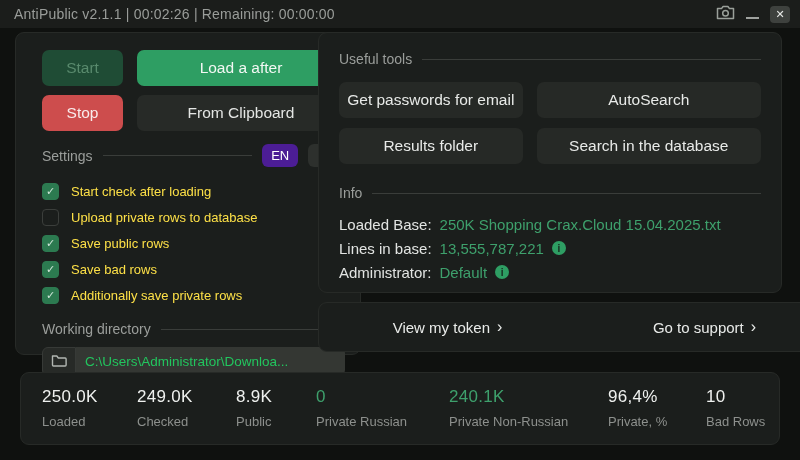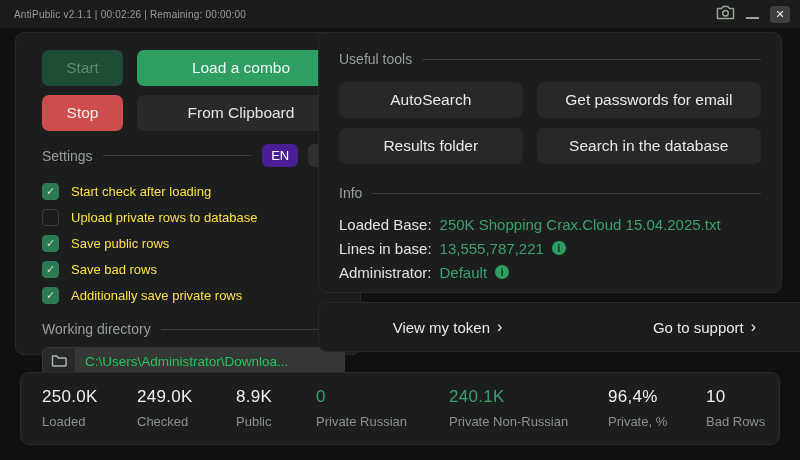--- a/index.html
+++ b/index.html
@@ -9,21 +9,21 @@
     background:#0f110f;
     font-family:"Liberation Sans", sans-serif;
     -webkit-font-smoothing:antialiased;
   }
   
   .titlebar {
     position:absolute; left:0; top:0; width:800px; height:28px;
     background:#1b1d1b; display:flex; align-items:center;
     padding:0 10px 0 14px;
   }
-  .title { color:#9a9d9a; font-size:10px; letter-spacing:.2px; }
+  .title { color:#9a9d9a; font-size:14px; letter-spacing:.2px; }
   .win-controls { margin-left:auto; display:flex; align-items:center; gap:11px; }
   .cam-btn { display:flex; align-items:center; cursor:pointer; }
   .min-btn { width:13px; height:16px; position:relative; cursor:pointer; }
   .min-btn i { position:absolute; left:0; bottom:3px; width:13px; height:2px; background:#9fa29f; }
   .close-btn {
     width:20px; height:17px; background:#3e413e; border-radius:4px;
     color:#e8eae8; font-size:11px; display:flex; align-items:center; justify-content:center;
     cursor:pointer;
   }
   
@@ -129,21 +129,21 @@
       </span>
     <span class="close-btn">
         <span>✕</span>
       </span>
   </div>
 </div>
 
 <div class="panel left-panel">
   <div class="btn-row">
     <button class="btn start">Start</button>
-    <button class="btn load">Load a combo</button>
+    <button class="btn load">Load a after</button>
   </div>
   <div class="btn-row">
     <button class="btn stop">Stop</button>
     <button class="btn darkb">From Clipboard</button>
   </div>
 
   <div class="section-header">
     <span class="hdr-label">Settings</span>
     <i class="hline"></i>
     <button class="pill en">EN</button>
@@ -196,22 +196,22 @@
     <div class="wd-field">C:\Users\Administrator\Downloa...</div>
   </div>
 </div>
 
 <div class="panel right-main">
   <div class="section-header" style="margin-top:2px">
     <span class="hdr-label">Useful tools</span>
     <i class="hline"></i>
   </div>
   <div class="tools-grid">
+    <button class="tool-btn">Get passwords for email</button>
     <button class="tool-btn">AutoSearch</button>
-    <button class="tool-btn">Get passwords for email</button>
     <button class="tool-btn">Results folder</button>
     <button class="tool-btn">Search in the database</button>
   </div>
 
   <div class="section-header info-header">
     <span class="hdr-label">Info</span>
     <i class="hline"></i>
   </div>
   <div class="info-rows">
     <div class="info-row">

